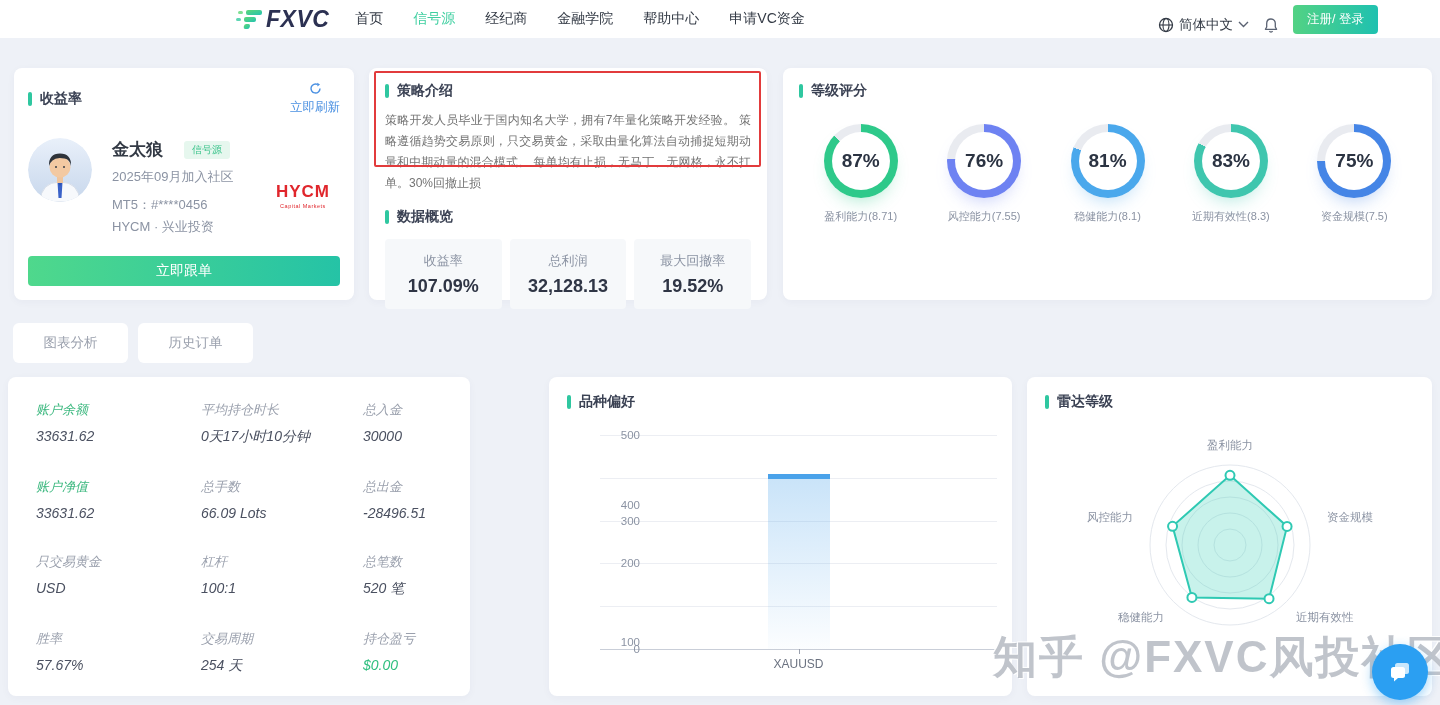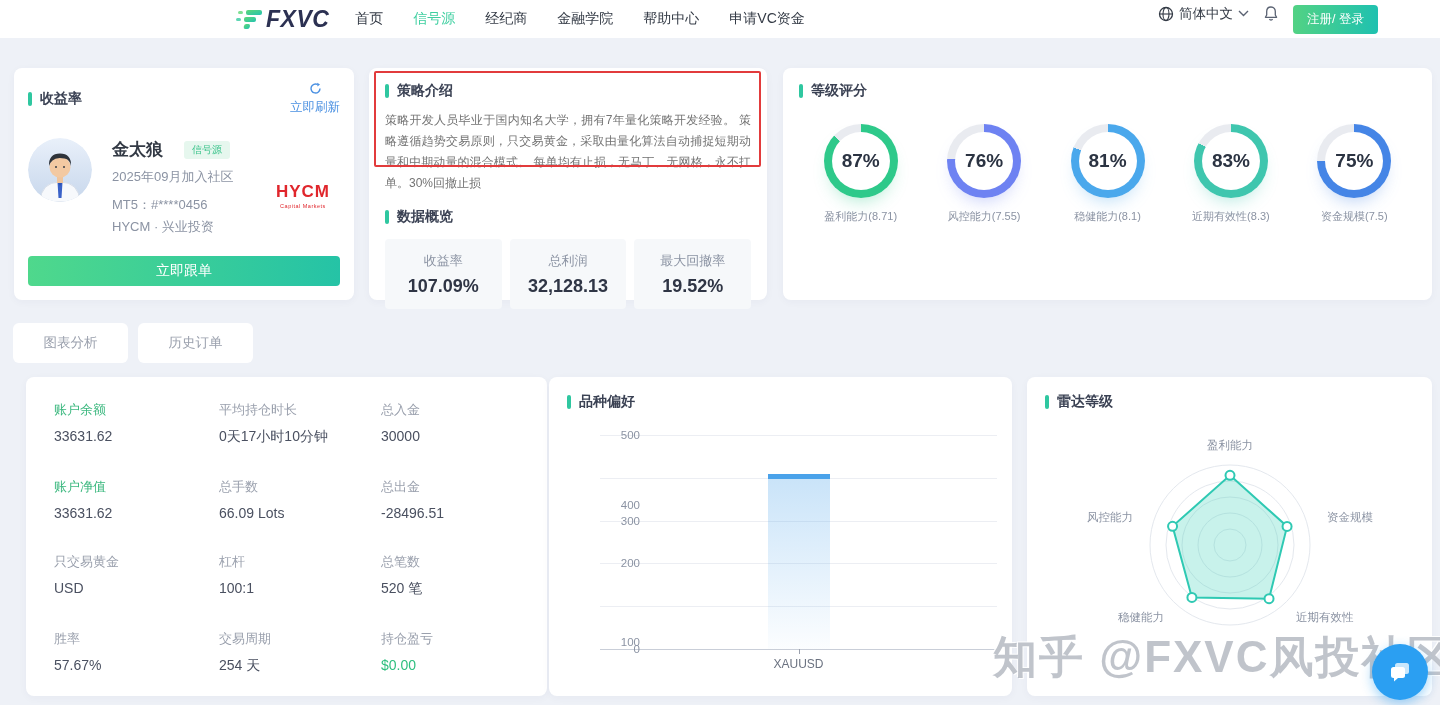--- a/index.html
+++ b/index.html
@@ -8,21 +8,21 @@
   #app { position:relative; width:1440px; height:705px; background:#eef1f7; }
 
   
   .nav { position:absolute; top:0; left:0; width:100%; height:38px; background:#fff;
          display:flex; align-items:center; padding:0 62px 0 236px; }
   .logo { display:flex; align-items:center; margin-right:26px; }
   .logo-text { font-size:23px; font-weight:bold; font-style:italic; color:#2c3152; letter-spacing:.5px; }
   .nav-menu { display:flex; align-items:center; gap:30px; }
   .nav-item { font-size:14px; color:#333a45; cursor:pointer; text-decoration:none; }
   .nav-item.active { color:#3ecfa0; }
-  .nav-right { margin-left:auto; display:flex; align-items:flex-start; gap:14px; }
+  .nav-right { margin-left:auto; display:flex; align-items:flex-end; gap:14px; }
   .lang { display:flex; align-items:center; gap:5px; font-size:13.5px; color:#333a45; cursor:pointer; }
   .icon-btn { background:none; border:none; cursor:pointer; display:flex; align-items:center; }
   .register-btn { border:none; cursor:pointer; color:#fff; font-size:12.5px; padding:6px 14px;
                   border-radius:4px; background:linear-gradient(90deg,#52d284,#1fc1b0); }
 
   
   .card { position:absolute; background:#fff; border-radius:8px; box-shadow:0 2px 8px rgba(40,60,90,.04); }
   .sec-title { display:flex; align-items:center; font-size:14px; font-weight:bold; color:#3b4254; }
   .sec-title::before { content:''; width:4px; height:14px; border-radius:2px; background:#2fc7a0; margin-right:8px; }
 
@@ -66,21 +66,21 @@
   .ring-pct { position:relative; z-index:1; font-size:19px; font-weight:bold; color:#2b3342; }
   .ring-label { margin-top:11px; font-size:11px; color:#8b93a3; }
 
   
   .tabs { position:absolute; left:13px; top:323px; display:flex; gap:10px; }
   .tab { width:115px; height:40px; border:none; border-radius:6px; cursor:pointer;
          background:#fff; color:#9aa0ad; font-size:13.5px; }
   .tab.active { background:#2ec7a1; color:#fff; }
 
   
-  .card-stats { left:26px; top:377px; width:521px; height:319px; padding:24px 28px; }
+  .card-stats { left:8px; top:377px; width:462px; height:319px; padding:24px 28px;font-style:italic; }
   .stats-grid { display:grid; grid-template-columns:165px 162px 1fr; row-gap:32px; }
   .cell .lbl { font-size:13px; color:#9aa0ad; }
   .cell .val { font-size:14px; color:#4a5060; margin-top:9px; }
   .cell .lbl.green { color:#3cb87f; }
   .cell .val.green { color:#2fbf7f; }
 
   
   .card-bar { left:549px; top:377px; width:463px; height:319px; padding:16px 18px; }
   .plot { position:absolute; left:51px; top:58px; width:397px; height:215px; border-bottom:1px solid #c9ced8; }
   .gridline { position:absolute; left:0; right:0; height:1px; background:#eceef3; }

